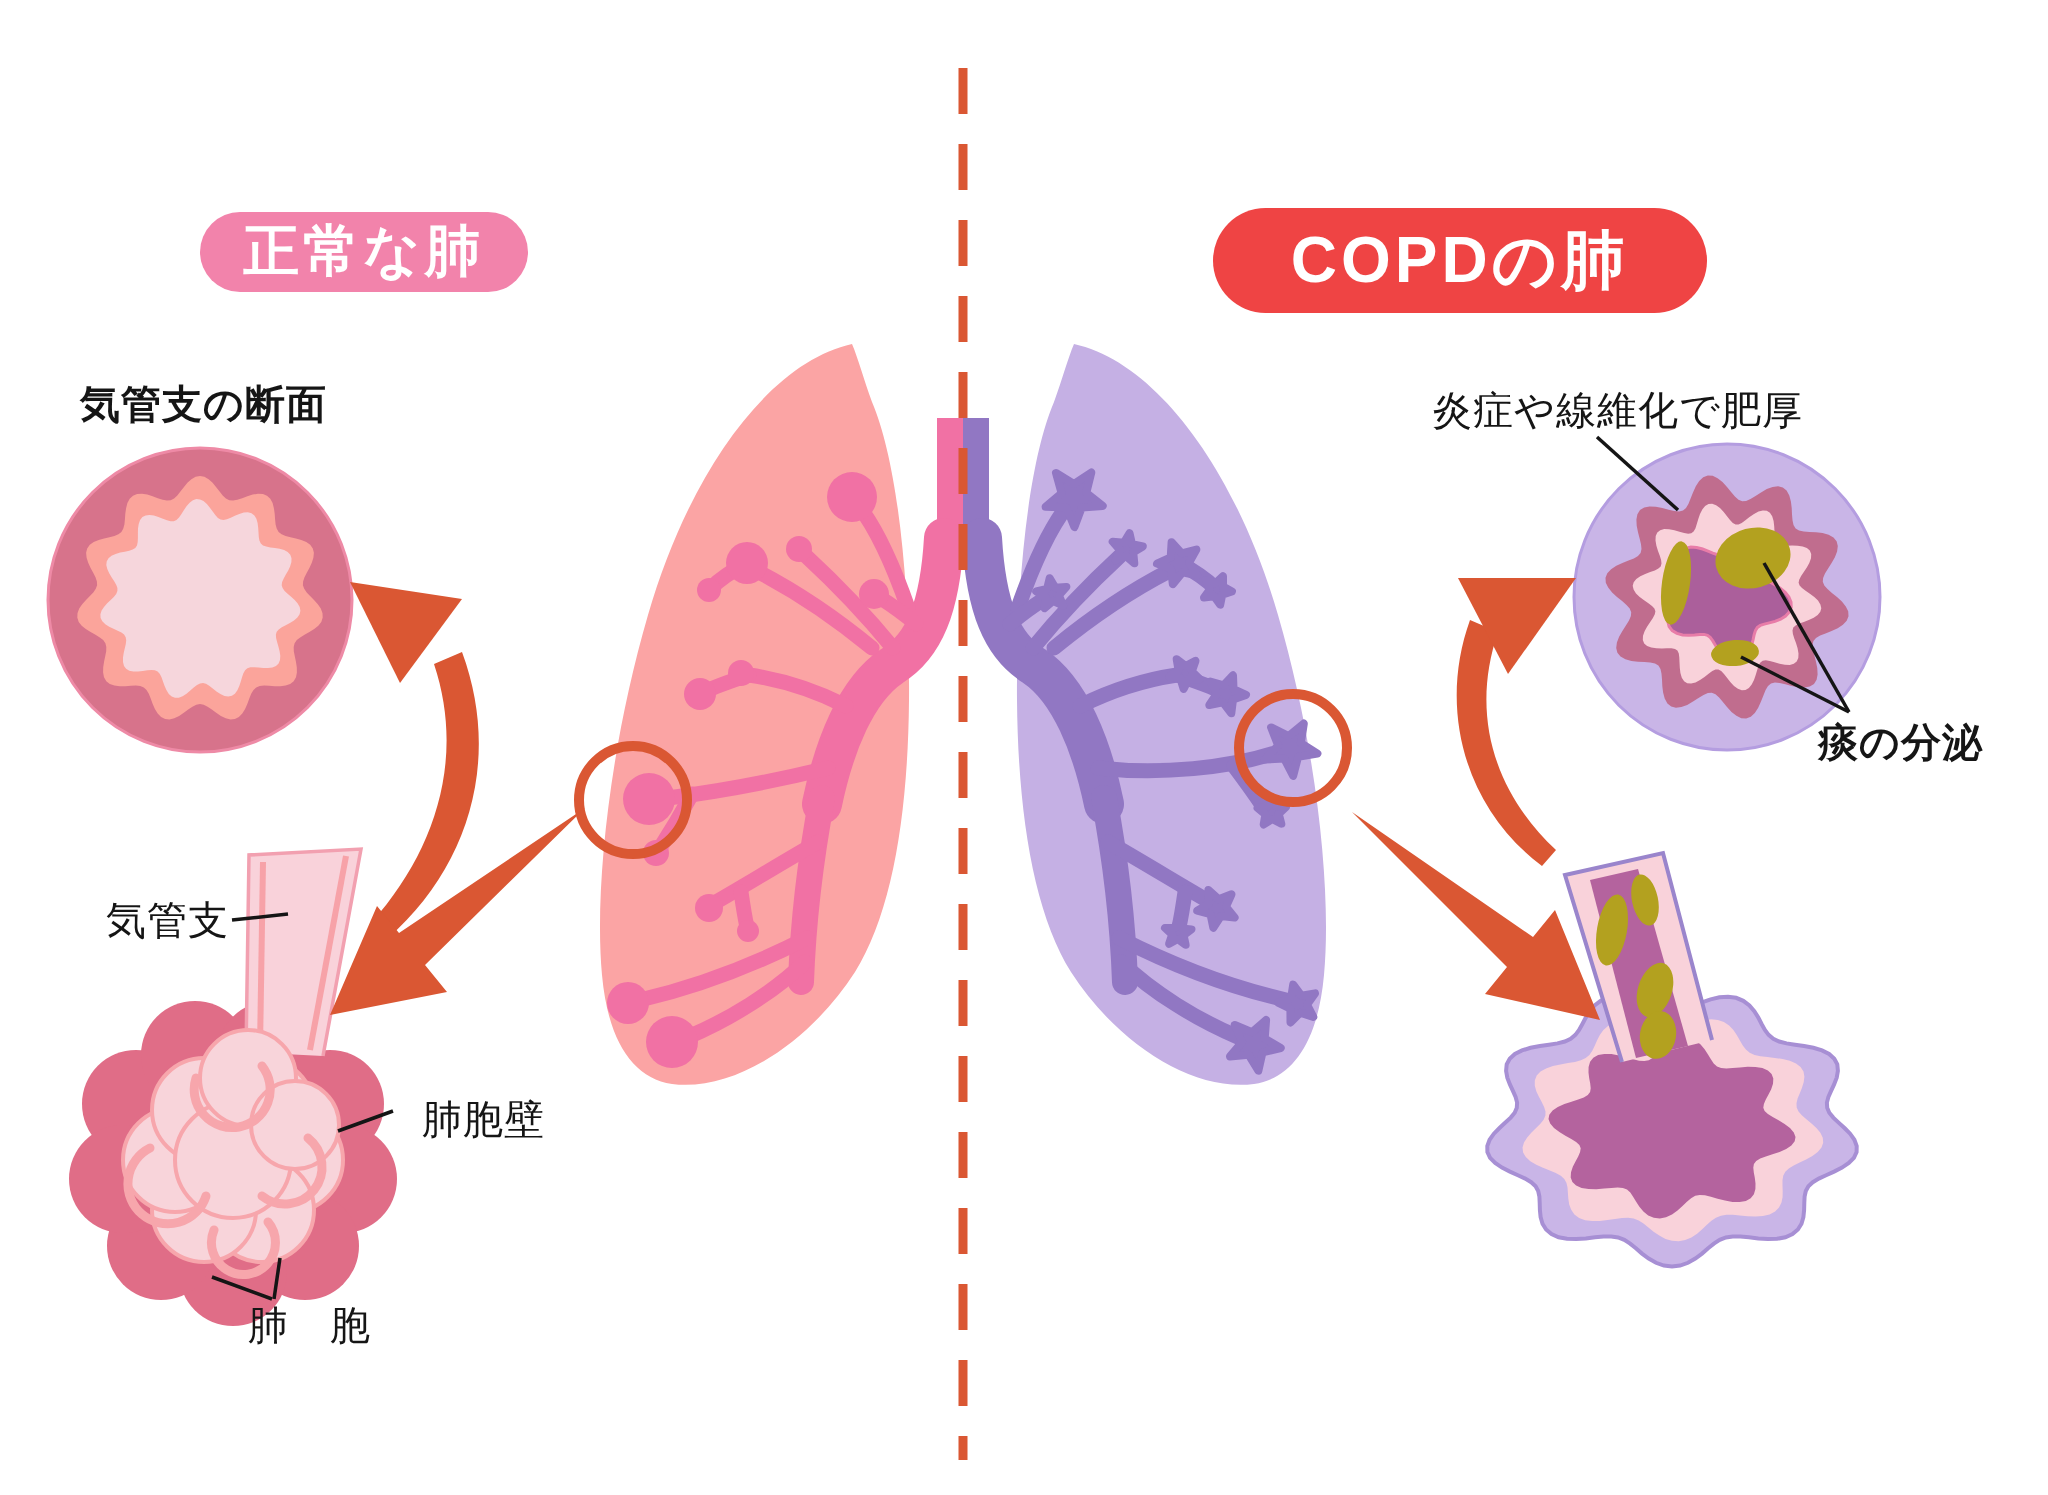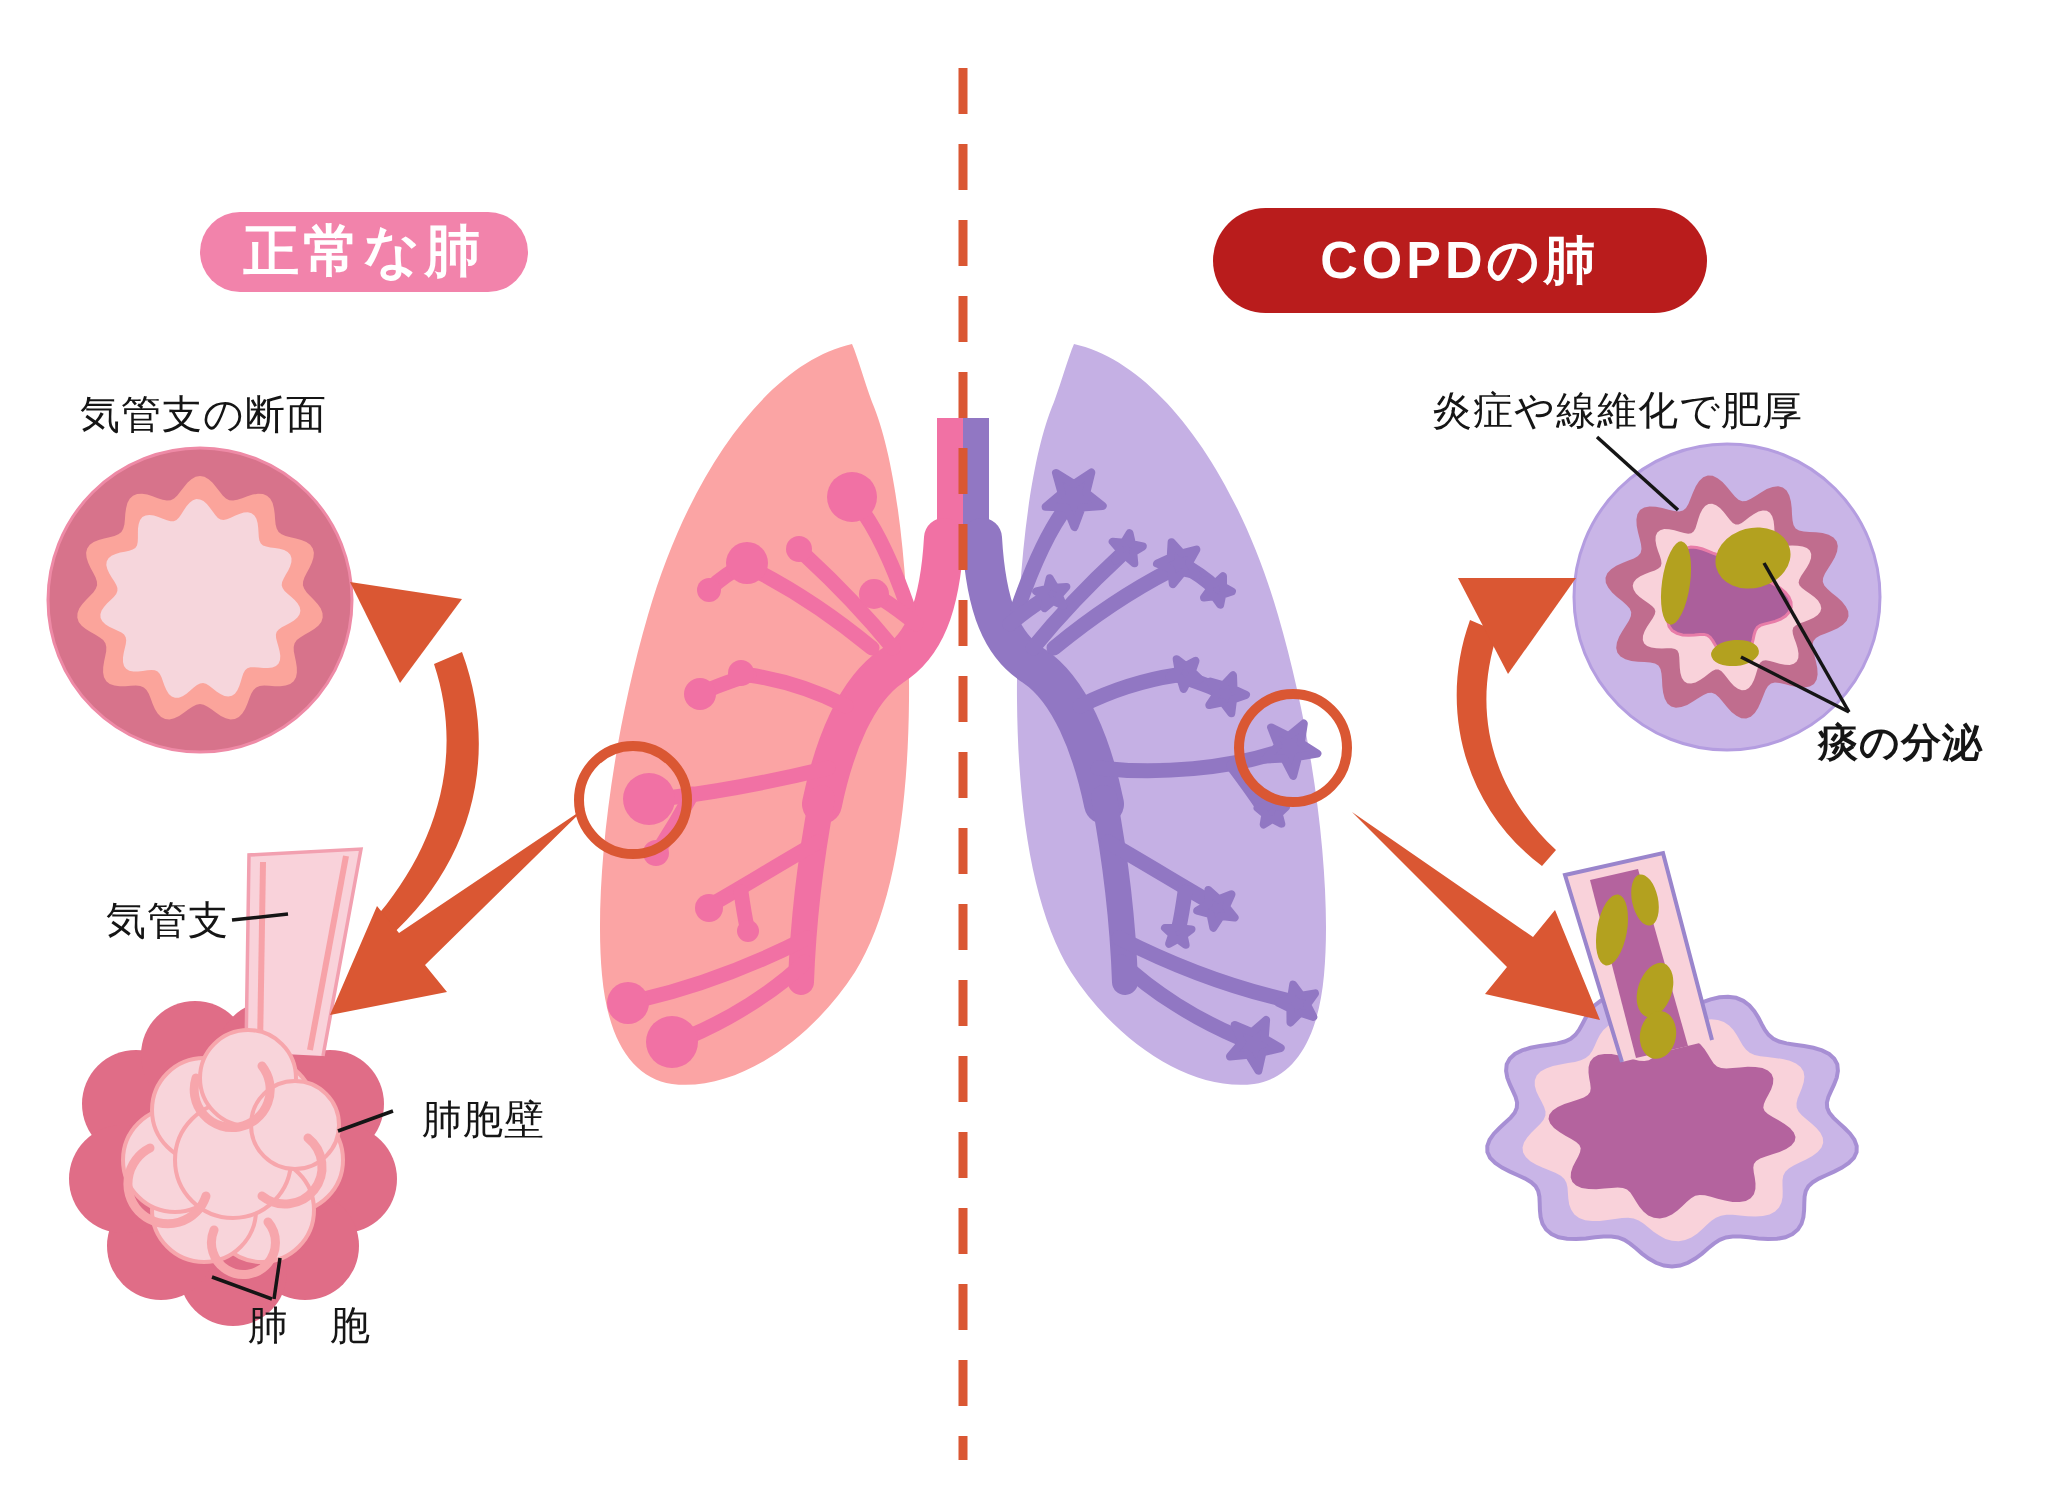--- a/index.html
+++ b/index.html
@@ -4,24 +4,24 @@
 <style>
   html,body{margin:0;padding:0;background:#ffffff;}
   #stage{position:relative;width:2048px;height:1495px;background:#ffffff;overflow:hidden;
          font-family:"Liberation Sans", sans-serif;}
   #art{position:absolute;left:0;top:0;}
   .badge{position:absolute;display:flex;align-items:center;justify-content:center;
          color:#ffffff;font-weight:bold;letter-spacing:4px;white-space:nowrap;}
   .badge-normal{left:200px;top:212px;width:328px;height:80px;border-radius:53px;
                 background:#f283ab;font-size:56px;}
   .badge-copd{left:1213px;top:208px;width:494px;height:105px;border-radius:53px;
-              background:#b91c1c;font-size:52px;}
+              background:#ef4444;font-size:64px;}
   .label{position:absolute;color:#151515;font-size:40px;font-weight:500;
          letter-spacing:1px;white-space:nowrap;line-height:1.1;}
-  .l-cross{left:80px;top:392px;}
+  .l-cross{left:80px;top:382px;font-weight:bold;}
   .l-bronchus{left:106px;top:898px;}
   .l-wall{left:396px;top:1097px;margin-left:26px;}
   .l-alveoli{left:248px;top:1303px;}
   .l-thick{left:1432px;top:388px;text-align:right;}
   .l-mucus{left:1818px;top:720px;font-weight:bold;}
   .l-narrow{left:1702px;top:910px;}
   .l-destroy{left:1580px;top:1305px;}
 </style>
 </head>
 <body>

